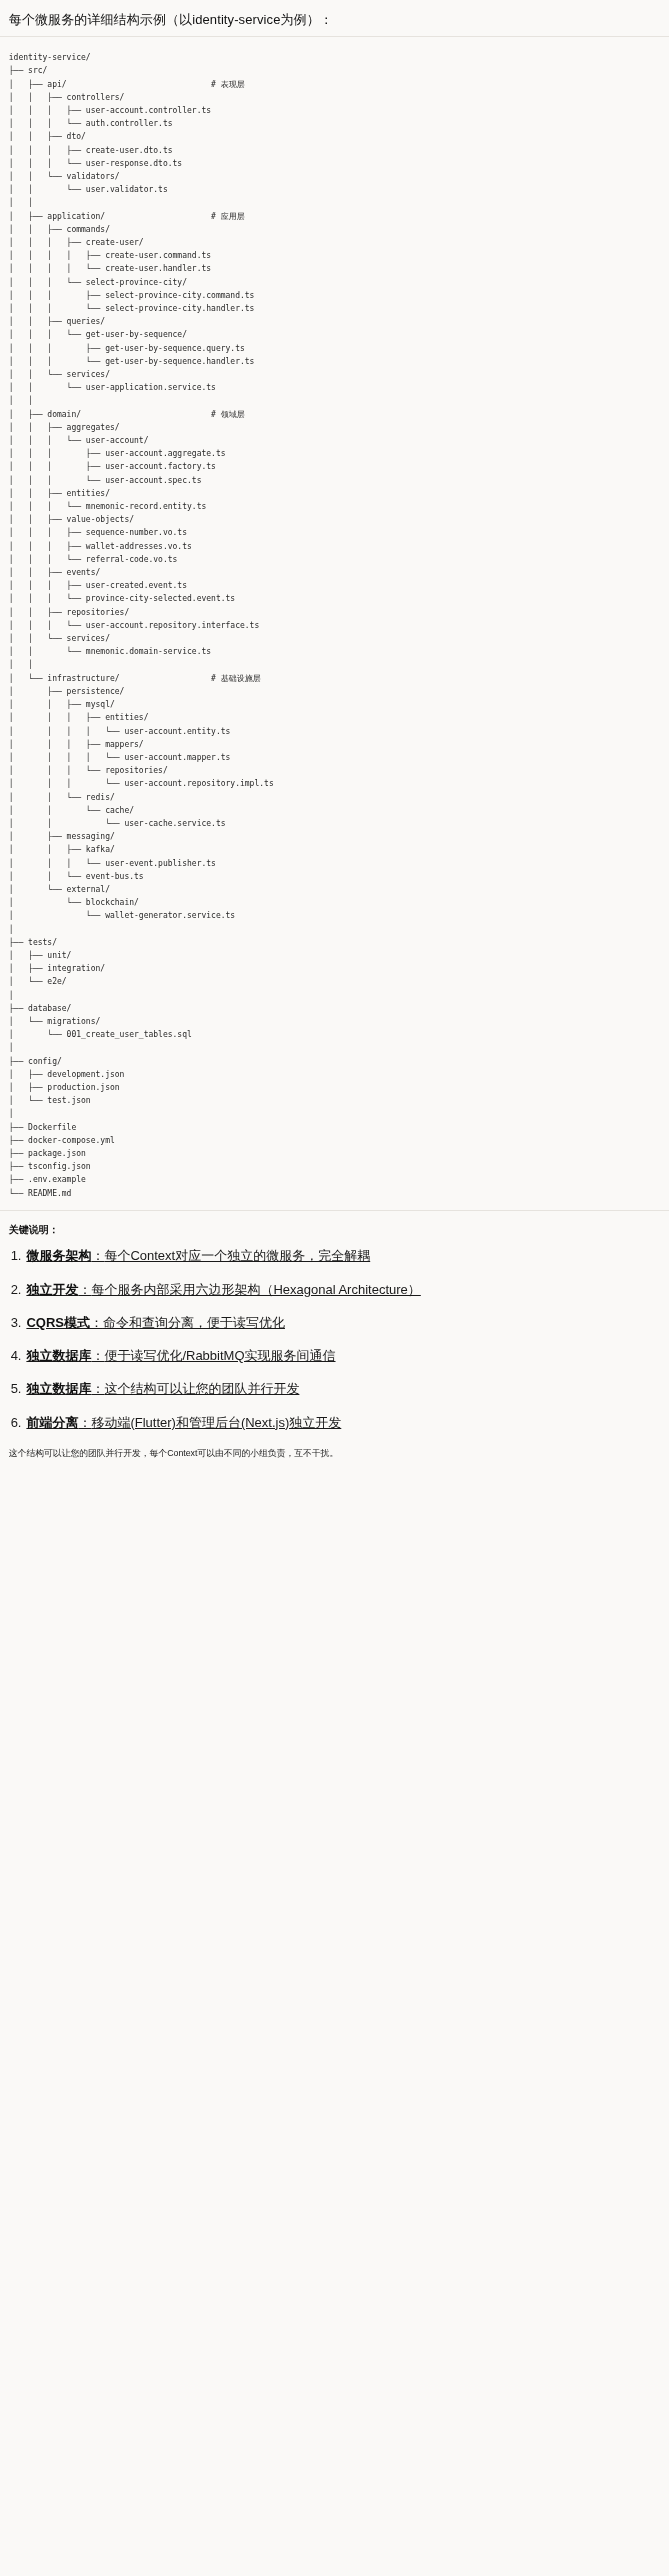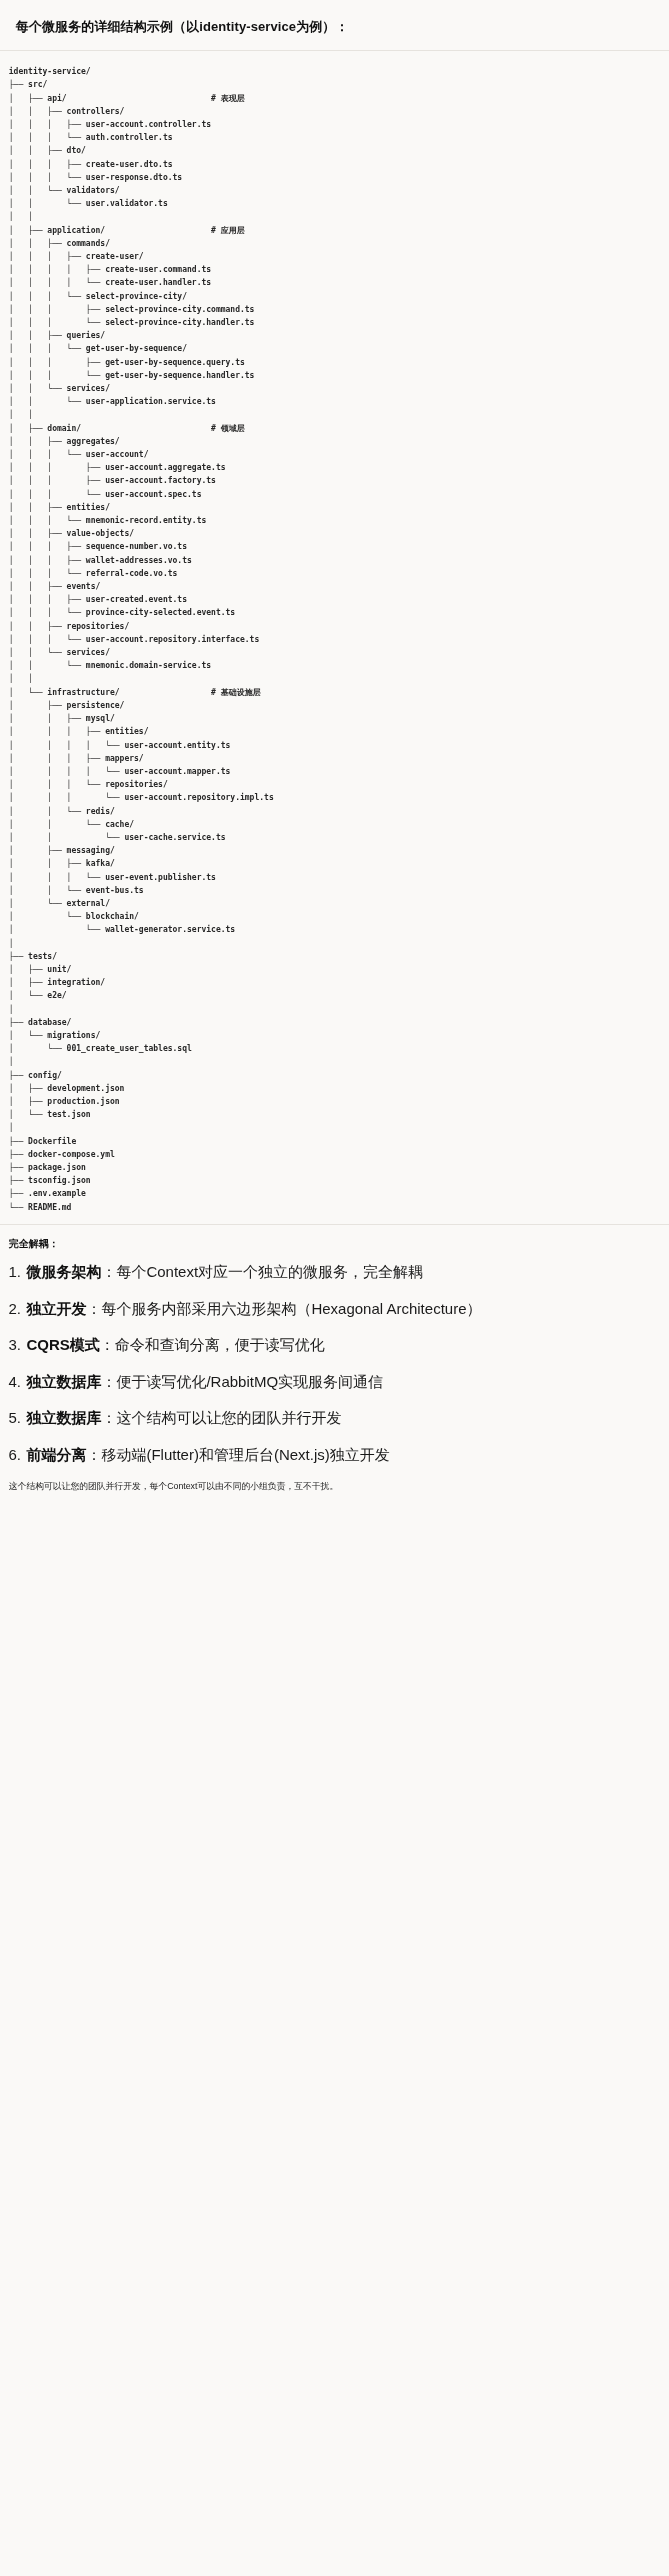--- a/index.html
+++ b/index.html
@@ -21,43 +21,42 @@
     padding: 0;
   }
 
   
   .doc-header {
     padding: 11.3px 8.8px 7.5px 8.8px;
     border-bottom: 0.6px solid #e6e3de;
     background: #faf9f7;
   }
   .doc-title {
-    margin: 7px;
+    margin: 0;
     font-size: 13px;
-    font-weight: bold;
+    font-weight: normal;
     line-height: 1.35;
     color: #111111;
     letter-spacing: 0.1px;
   }
 
   
   .tree-block {
     padding: 13.8px 8.8px 10px 8.8px;
     background: #faf9f7;
   }
   pre.tree {
     margin: 0;
     font-family: "DejaVu Sans Mono", "Liberation Mono", monospace;
     font-size: 8px;
     line-height: 13.2px;
     color: #272727;
     white-space: pre;
     letter-spacing: 0px;
     tab-size: 4;
-    font-weight: bold;
   }
 
   
   .notes-block {
     padding: 3.8px 8.8px 6.3px 8.8px;
     border-top: 0.6px solid #e6e3de;
     background: #faf9f7;
   }
   .notes-title {
     font-size: 10px;
@@ -65,25 +64,26 @@
     color: #111111;
     margin: 8.8px 0 8.8px 0;
     line-height: 1.4;
   }
   ol.notes-list {
     margin: 0 0 3.8px 0;
     padding: 0 0 0 16.3px;
     list-style-type: decimal;
   }
   ol.notes-list li {
-    font-size: 15px;
+    font-size: 13px;
     line-height: 1.6;
     color: #1a1a1a;
     margin: 0 0 12.5px 0;
     padding-left: 1.3px;
+    text-decoration: underline;
   }
   ol.notes-list li .k {
     font-weight: bold;
     color: #111111;
   }
   ol.notes-list li .v {
     font-weight: normal;
   }
   .closing {
     font-size: 8.8px;
@@ -185,21 +185,21 @@
 │
 ├── Dockerfile
 ├── docker-compose.yml
 ├── package.json
 ├── tsconfig.json
 ├── .env.example
 └── README.md</pre>
   </section>
 
   <section class="notes-block">
-    <div class="notes-title">完全解耦：</div>
+    <div class="notes-title">关键说明：</div>
 
     <ol class="notes-list">
       <li>
         <span class="k">微服务架构</span><span class="v">：</span><span class="v">每个Context对应一个独立的微服务，完全解耦</span>
       </li>
       <li>
         <span class="k">独立开发</span><span class="v">：</span><span class="v">每个服务内部采用六边形架构（Hexagonal Architecture）</span>
       </li>
       <li>
         <span class="k">CQRS模式</span><span class="v">：</span><span class="v">命令和查询分离，便于读写优化</span>

